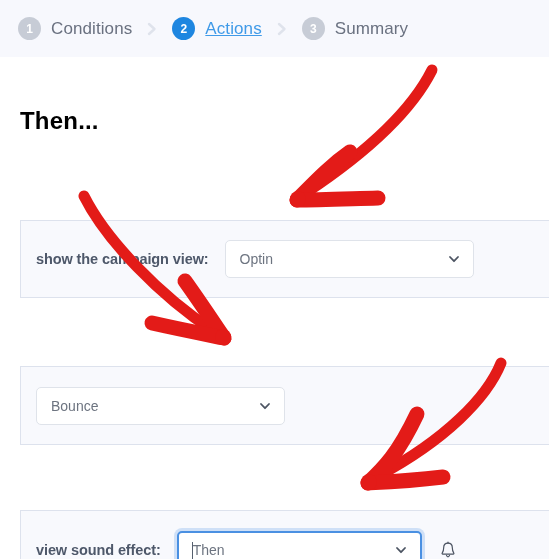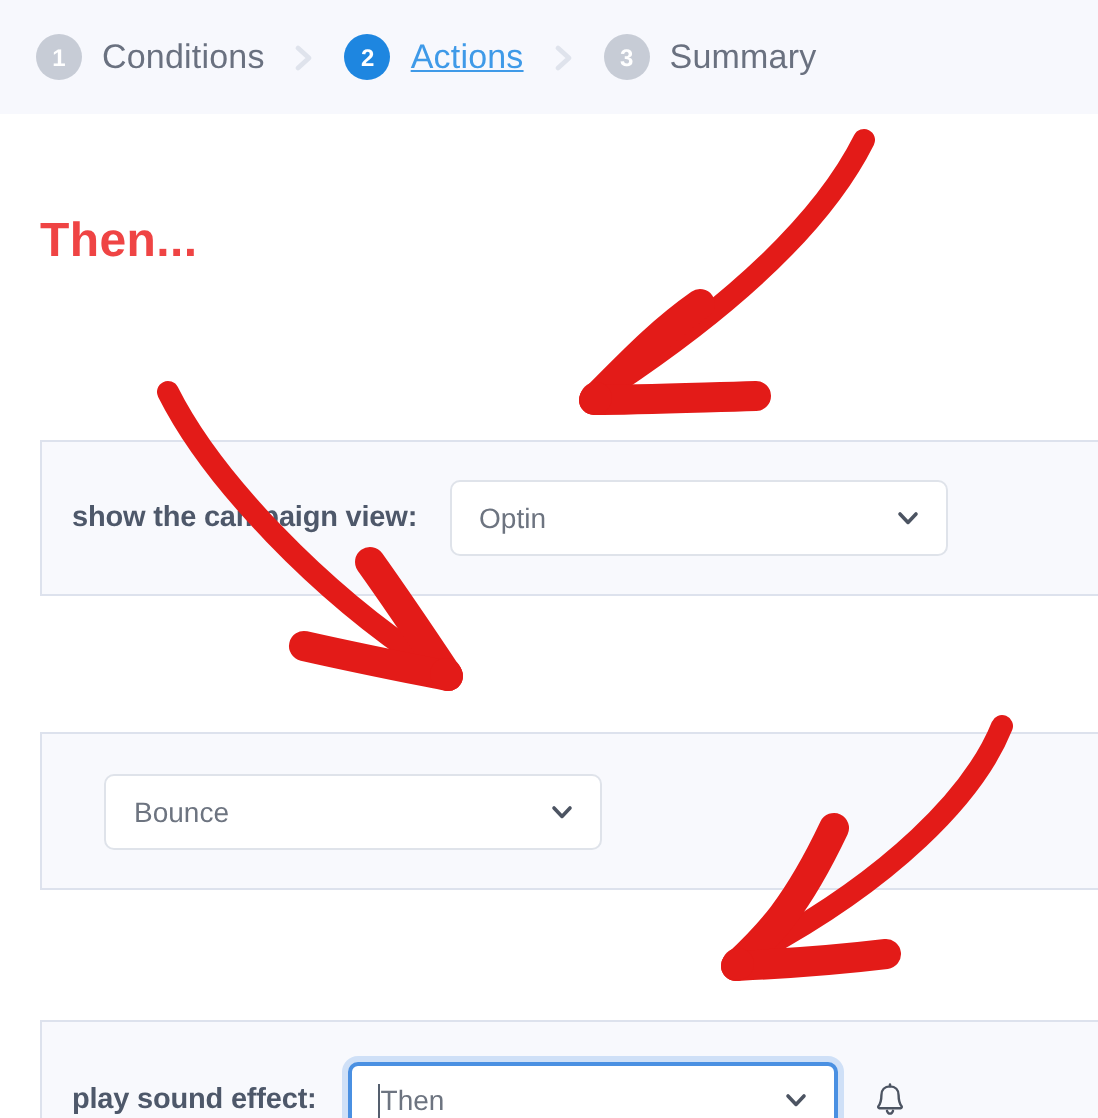--- a/index.html
+++ b/index.html
@@ -58,21 +58,21 @@
     display: flex;
     align-items: center;
   }
   .step-sep svg { display: block; }
 
   
   .content { position: relative; }
   .section-title {
     font-size: 24px;
     font-weight: 700;
-    color: #ef4444;
+    color: #000000;
     margin: 0;
     padding: 50px 4px 0 20px;
     letter-spacing: .2px;
   }
 
   .panel {
     position: absolute;
     left: 20px;
     width: 560px;            
     background: #f8f9fd;
@@ -124,21 +124,21 @@
   .caret-cursor {
     position: absolute;
     left: 13px;
     top: 9px;
     width: 1px;
     height: 19px;
     background: #555f6e;
   }
 
   #select-1 { margin-left: 16px; width: 249px; }
-  #select-2 { margin-left: 16px; width: 249px; }
+  #select-2 { width: 249px; }
   #select-3 { margin-left: 16px; width: 245px; }
 
   .bell-wrap {
     margin-left: 14px;
     display: flex;
     align-items: center;
     justify-content: center;
     width: 24px;
     height: 24px;
   }
@@ -207,21 +207,21 @@
       <span class="select-value">Bounce</span>
       <span class="caret">
         <svg width="14" height="14" viewBox="0 0 14 14" fill="none" aria-hidden="true">
           <path d="M3 5 L7 9.2 L11 5" stroke="#4c5462" stroke-width="1.8" stroke-linecap="round" stroke-linejoin="round"></path>
         </svg>
       </span>
     </div>
   </div>
 
   <div class="panel" id="panel-3">
-    <div class="field-label">play sound effect:</div>
+    <div class="field-label">view sound effect:</div>
     <div class="select-box focused" id="select-3">
       <span class="caret-cursor"></span>
       <span class="select-value">Then</span>
       <span class="caret">
         <svg width="14" height="14" viewBox="0 0 14 14" fill="none" aria-hidden="true">
           <path d="M3 5 L7 9.2 L11 5" stroke="#4c5462" stroke-width="1.8" stroke-linecap="round" stroke-linejoin="round"></path>
         </svg>
       </span>
     </div>
     <div class="bell-wrap">

